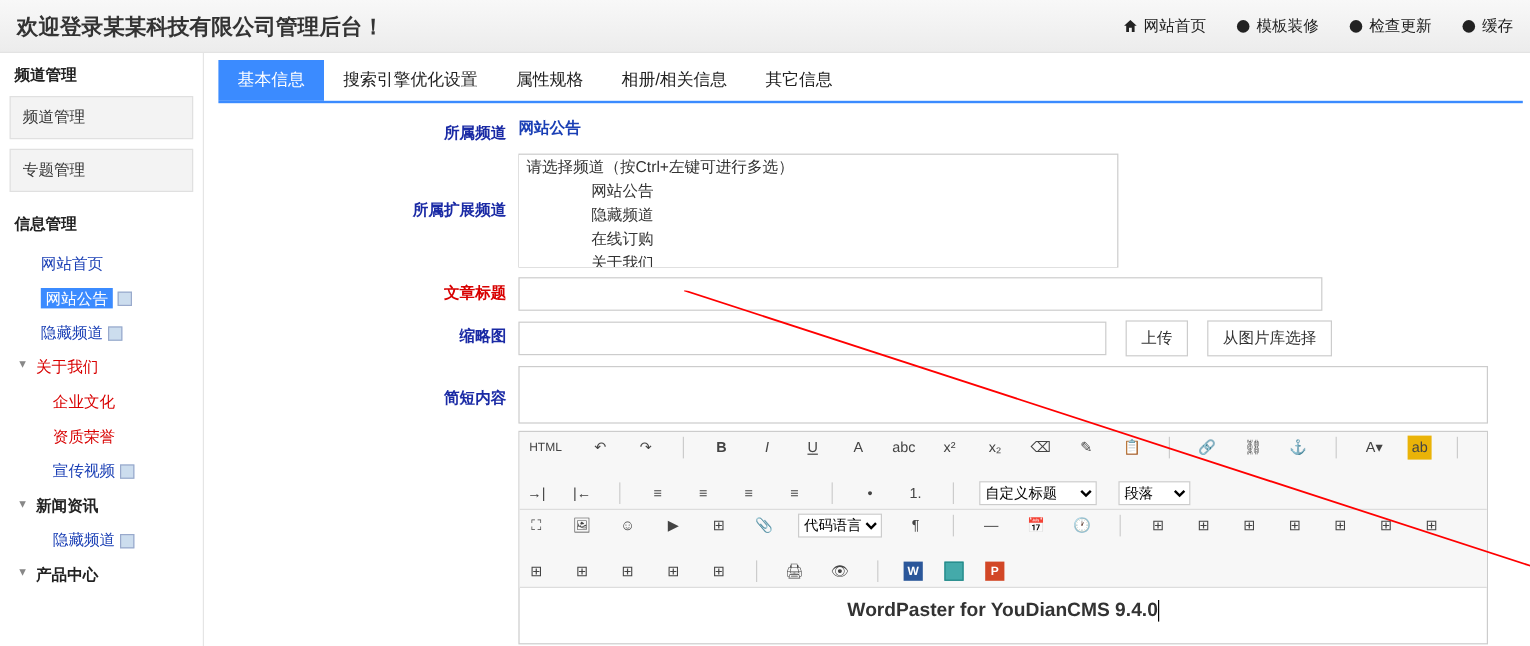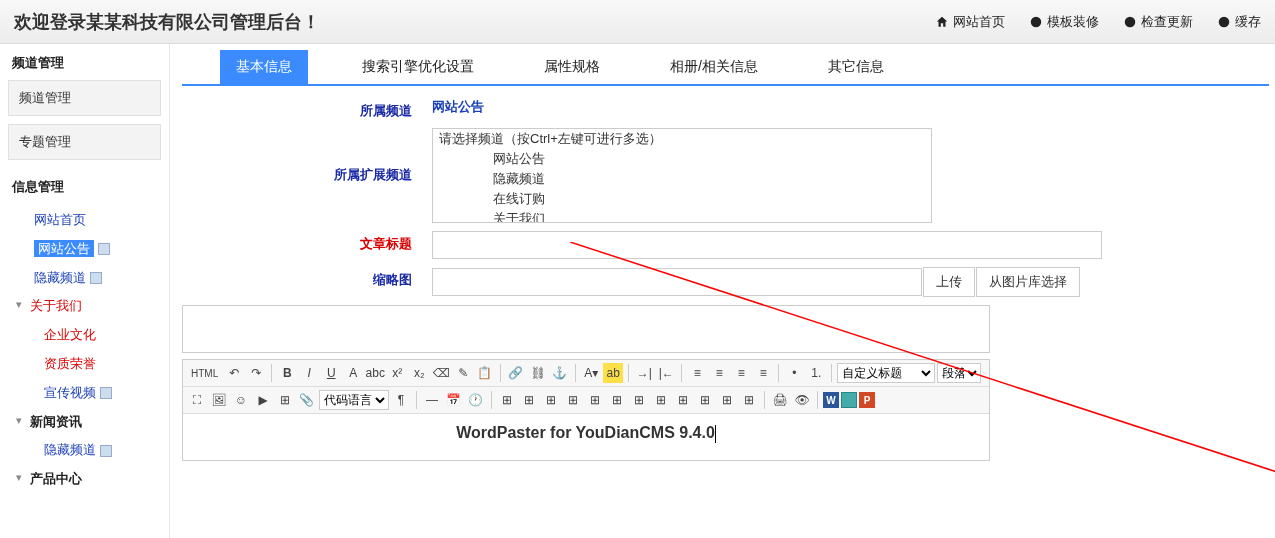--- a/index.html
+++ b/index.html
@@ -16,36 +16,36 @@
 .tree { list-style: none; padding: 2px 0 0 4px; }
 .tree li { padding: 4px 0 4px 26px; font-size: 13px; position: relative; line-height: 1.6; }
 .tree li.exp::before { content: "▾"; position: absolute; left: 12px; top: 4px; font-size: 11px; color: #888; }
 .tree li.leaf { padding-left: 40px; }
 .tree li a { color: #1a3fb5; text-decoration: none; }
 .tree li a.red { color: #d80000; }
 .tree li a.sel { background: #3b8bff; color: #fff; padding: 1px 4px; }
 .tree li .doc-ico { display:inline-block; width:12px; height:12px; background:#cde; border:1px solid #9ac; margin-left:4px; vertical-align:middle; }
 .content { flex: 1; padding: 6px 6px 0 12px; position: relative; }
 .tabbar { display: flex; border-bottom: 2px solid #3b8bff; }
-.tab { padding: 8px 16px; font-size: 14px; color: #222; cursor: pointer; margin-left: 38px; }
+.tab { padding: 8px 16px; font-size: 14px; color: #222; cursor: pointer; }
 .tab.active { background: #3b8bff; color: #fff; }
 .form { padding: 12px 0 0 0; }
 .row { display: flex; align-items: flex-start; margin-bottom: 8px; }
-.lbl { width: 250px; text-align: right; padding: 4px 20px 0 0; color: #1a2aa5; font-weight: bold; font-size: 13px; }
+.lbl { width: 250px; text-align: right; padding: 4px 10px 0 0; color: #1a2aa5; font-weight: bold; font-size: 13px; }
 .lbl.red { color: #d80000; }
 .ctl { flex: 1; padding-right: 20px; }
 .chval { color: #1a3fb5; font-weight: bold; }
 .selbox { width: 500px; height: 95px; border: 1px solid #ccc; font-size: 13px; overflow-y: scroll; background:#fff; }
 .selbox div { padding: 1px 6px; }
 .selbox div.indent1 { padding-left: 60px; }
 .txtinp { width: 670px; height: 28px; border: 1px solid #ccc; padding: 0 6px; font-size: 13px; }
-.btn { display: inline-block; border: 1px solid #ccc; background: #fff; padding: 5px 12px; font-size: 13px; cursor: pointer; margin-left: 1px; }
+.btn { display: inline-block; border: 1px solid #ccc; background: #fff; padding: 5px 12px; font-size: 13px; cursor: pointer; margin-left: 16px; }
 .shortbox { width: 808px; height: 48px; border: 1px solid #ccc; }
 .editor { width: 808px; border: 1px solid #ccc; margin-top: 6px; }
-.etoolbar { background: #f7f7f7; border-bottom: 1px solid #ddd; padding: 3px 4px; display: flex; flex-wrap: wrap; align-items: center; gap: 2px; }
+.etoolbar { background: #f7f7f7; border-bottom: 1px solid #ddd; padding: 3px 4px; display: flex; flex-wrap: wrap; align-items: center; gap: 18px; }
 .ebtn { width: 20px; height: 20px; border: 1px solid transparent; display: inline-flex; align-items: center; justify-content: center; font-size: 12px; color: #444; cursor: pointer; font-family: Arial,sans-serif; }
 .esep { width: 1px; height: 18px; background: #ccc; margin: 0 3px; }
 .esel { height: 20px; font-size: 12px; border: 1px solid #ccc; background: #fff; }
 .ebody { min-height: 46px; padding: 10px 12px; font-size: 16px; color: #333; font-weight: 700; text-align: center; }
 .cursor { display:inline-block; width:1px; height:18px; background:#000; vertical-align:middle; }
 .arrow-svg { position: absolute; left: 400px; top: 198px; pointer-events: none; }
 .ico-word { width:16px; height:16px; background:#2b579a; display:inline-flex; align-items:center; justify-content:center; color:#fff; font-size:10px; font-weight:bold; }
 .ico-ppt { width:16px; height:16px; background:#d24726; display:inline-flex; align-items:center; justify-content:center; color:#fff; font-size:10px; font-weight:bold; }
 .ico-img { width:16px; height:16px; background:#4aa; border:1px solid #288; }
 </style>
@@ -141,20 +141,21 @@
       <div class="row">
         <div class="lbl">缩略图</div>
         <div class="ctl" style="display:flex;align-items:center">
           <input class="txtinp" style="width: 490px;">
           <span class="btn">上传</span>
           <span class="btn">从图片库选择</span>
         </div>
       </div>
 
       <div class="row">
+        <div class="lbl" style="padding-top:18px">简短内容</div>
         <div class="ctl">
           <div class="shortbox"></div>
 
           <div class="editor">
             <div class="etoolbar">
               <span class="ebtn" style="width:auto;padding:0 3px;font-size:10px">HTML</span>
               <span class="ebtn">↶</span>
               <span class="ebtn">↷</span>
               <span class="esep"></span>
               <span class="ebtn">
@@ -172,35 +173,35 @@
               <span class="ebtn">x₂</span>
               <span class="ebtn">⌫</span>
               <span class="ebtn">✎</span>
               <span class="ebtn">📋</span>
               <span class="esep"></span>
               <span class="ebtn">🔗</span>
               <span class="ebtn">⛓</span>
               <span class="ebtn">⚓</span>
               <span class="esep"></span>
               <span class="ebtn">A▾</span>
-              <span class="ebtn" style="background:#fde047">ab</span>
+              <span class="ebtn" style="background:#eab308">ab</span>
               <span class="esep"></span>
               <span class="ebtn">→|</span>
               <span class="ebtn">|←</span>
               <span class="esep"></span>
               <span class="ebtn">≡</span>
               <span class="ebtn">≡</span>
               <span class="ebtn">≡</span>
               <span class="ebtn">≡</span>
               <span class="esep"></span>
               <span class="ebtn">•</span>
               <span class="ebtn">1.</span>
               <span class="esep"></span>
               <select class="esel" style="width:98px"><option>自定义标题</option></select>
-              <select class="esel" style="width:44px"><option>段落</option></select>
+              <select class="esel" style="width:60px"><option>段落</option></select>
             </div>
             <div class="etoolbar">
               <span class="ebtn">⛶</span>
               <span class="ebtn">🖼</span>
               <span class="ebtn">☺</span>
               <span class="ebtn">▶</span>
               <span class="ebtn">⊞</span>
               <span class="ebtn">📎</span>
               <select class="esel" style="width:70px"><option>代码语言</option></select>
               <span class="ebtn">¶</span>

